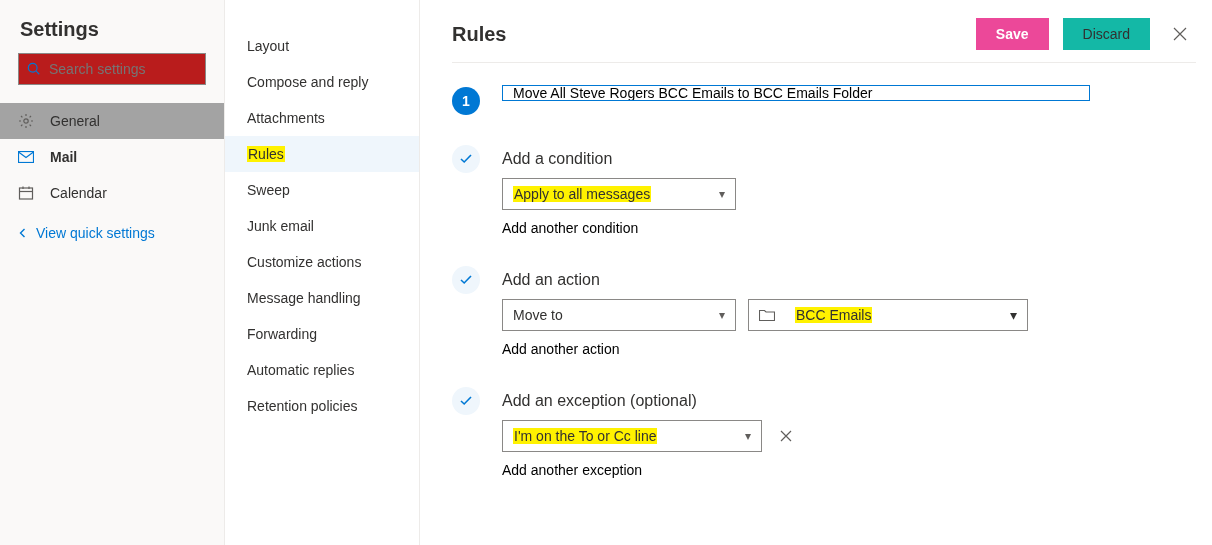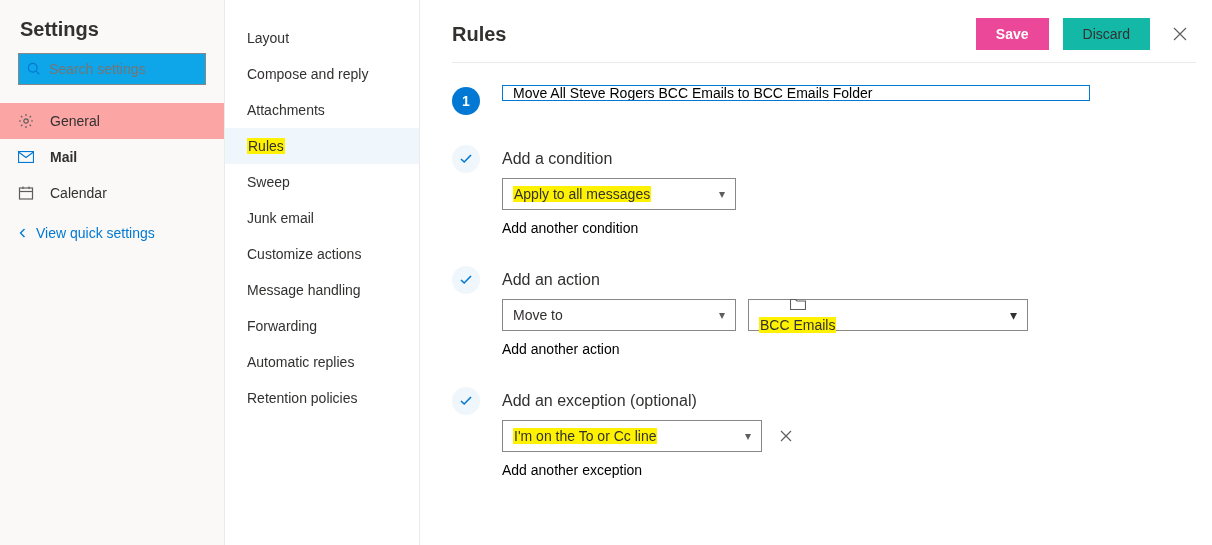--- a/index.html
+++ b/index.html
@@ -28,55 +28,55 @@
   }
   .search-wrap {
     padding: 0 18px 18px 18px;
   }
   .search-box {
     display: flex;
     align-items: center;
     border: 1px solid #8a8886;
     height: 32px;
     padding: 0 8px;
-    background: #0ea5e9;
+    background: #b91c1c;
   }
   .search-box svg { flex-shrink: 0; }
   .search-input {
     border: none;
     outline: none;
     font-size: 14px;
     margin-left: 6px;
     width: 100%;
     background: transparent;
   }
   .nav-item {
     display: flex;
     align-items: center;
     height: 36px;
     padding: 0 18px;
     cursor: pointer;
   }
-  .nav-item.selected { background: #fca5a5; }
+  .nav-item.selected { background: #a3a3a3; }
   .nav-item .icon { width: 16px; height: 16px; margin-right: 16px; display:flex; align-items:center; justify-content:center; }
   .nav-item.bold { font-weight: 600; }
   .quick-link {
     display: flex;
     align-items: center;
     color: #0078d4;
     padding: 14px 18px;
     cursor: pointer;
   }
   .quick-link svg { margin-right: 8px; }
 
   
   .subnav-pane {
     width: 195px;
     border-right: 1px solid #edebe9;
-    padding-top: 20px;
+    padding-top: 28px;
   }
   .sub-item {
     height: 36px;
     display: flex;
     align-items: center;
     padding: 0 22px;
     cursor: pointer;
   }
   .sub-item.selected { background: #eff6fc; }
   .hl { background: #fff200; padding: 0 1px; }
@@ -156,21 +156,21 @@
     border: 1px solid #8a8886;
     height: 32px;
     width: 280px;
     display: flex;
     align-items: center;
     padding: 0 10px;
     cursor: pointer;
     background:#fff;
     justify-content: space-between;
   }
-  .folder-left { display:flex; align-items:center; gap:7px;flex-direction:column; }
+  .folder-left { display:flex; align-items:center; gap:20px; }
   .add-link {
     color: #000000;
     margin-top: 10px;
     cursor: pointer;
     display:inline-block;
   }
   .inline-row { display:flex; gap:12px; align-items:center; }
   .remove-x {
     width: 24px; height:24px;
     display:flex; align-items:center; justify-content:center;

